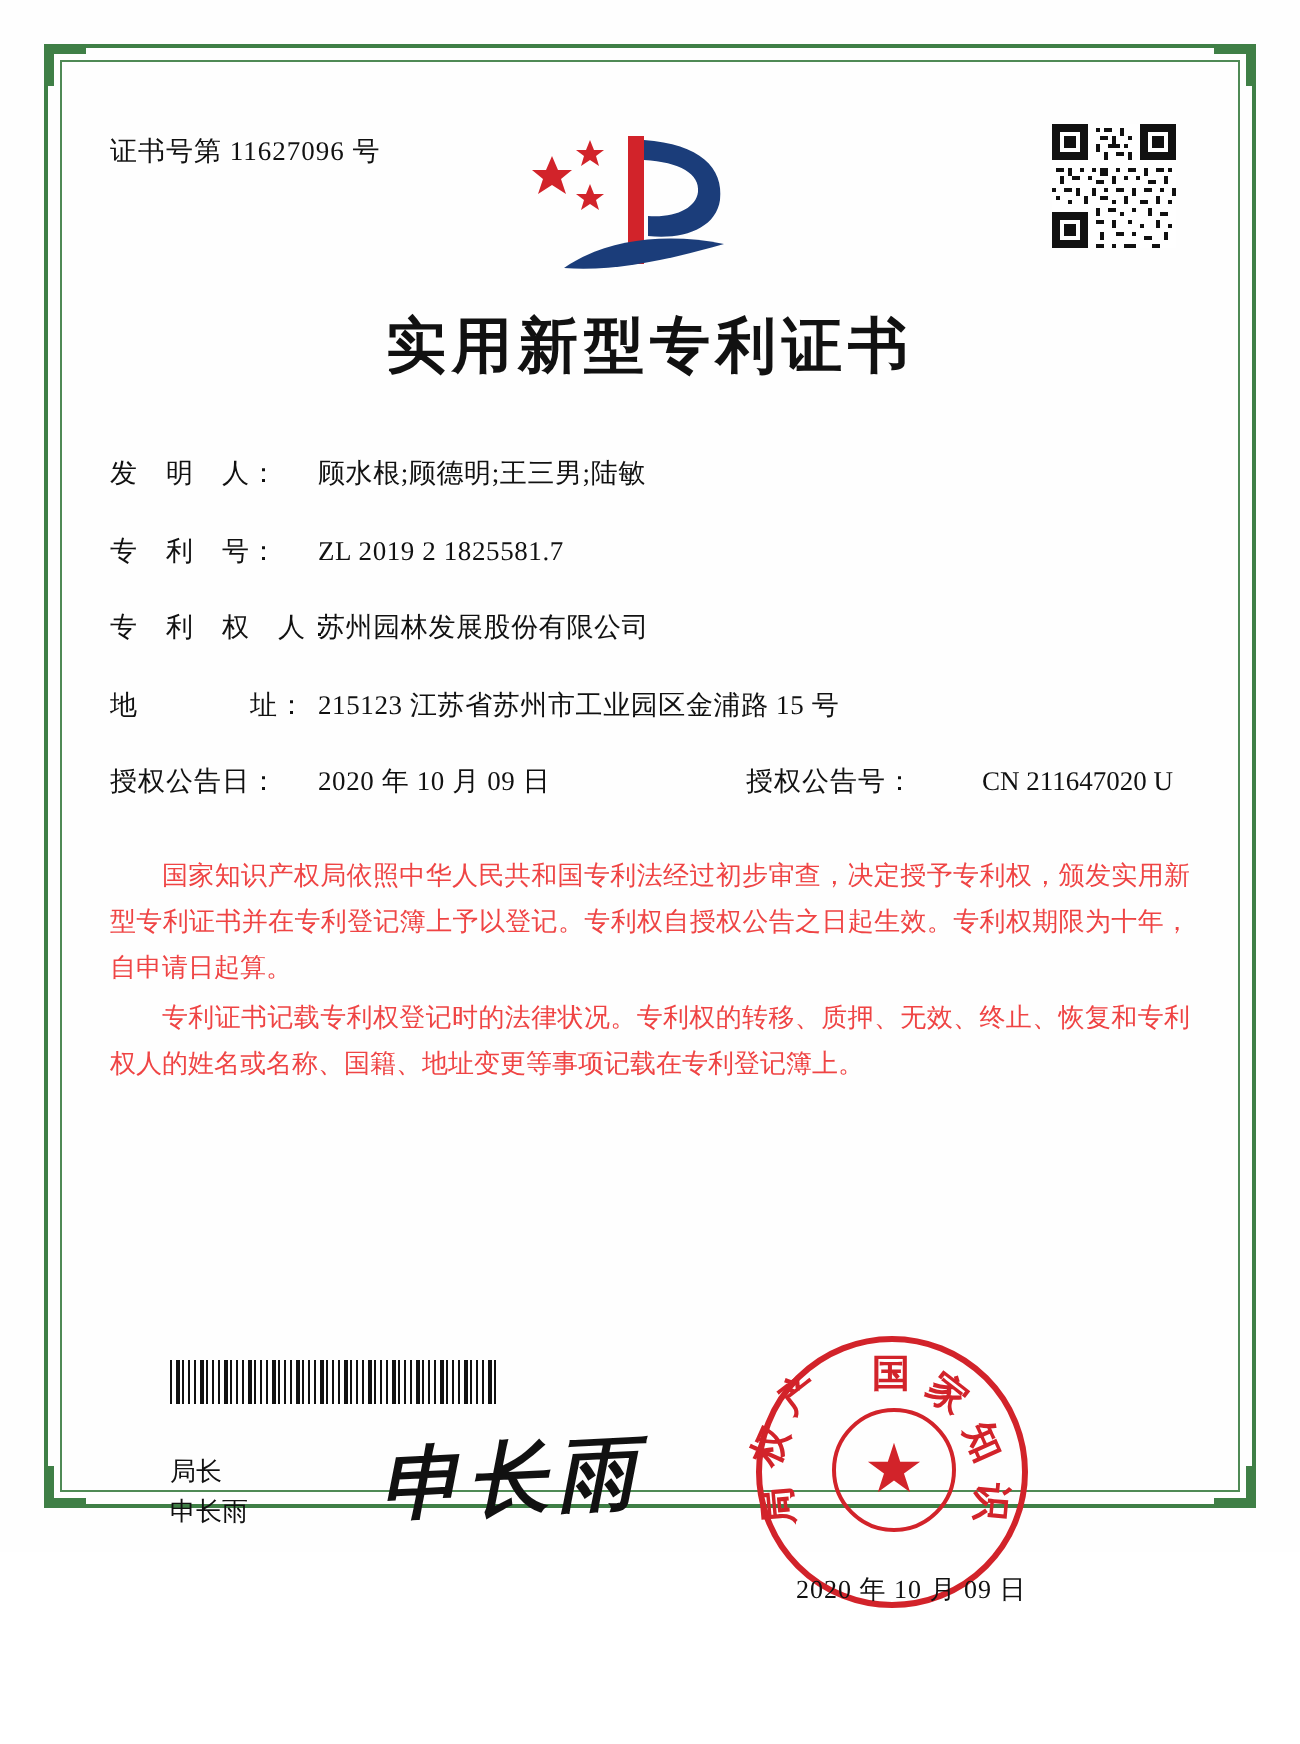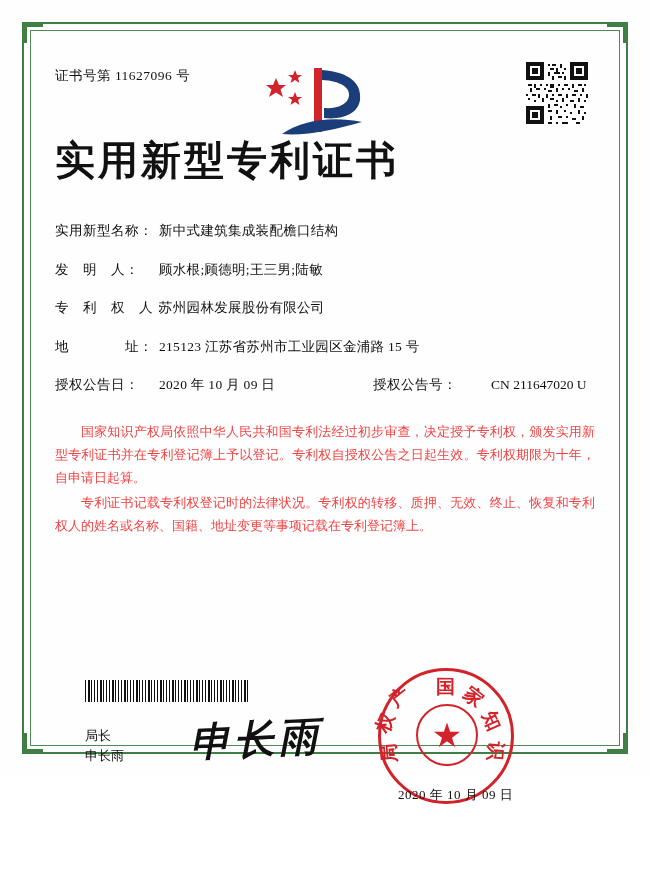--- a/index.html
+++ b/index.html
@@ -75,24 +75,25 @@
   
   .qr {
     position: absolute;
     right: 62px;
     top: 62px;
     width: 62px;
     height: 62px;
   }
 
   .title {
-    font-size: 40px;
+    text-align: center;
+    font-size: 30px;
     font-weight: bold;
     letter-spacing: 3px;
-    margin-top: 48px;
+    margin-top: 68px;
     color: #111;
     font-family: "Liberation Serif", serif;
   }
 
   .fields {
     margin-top: 34px;
   }
   .field-row {
     display: flex;
     align-items: baseline;
@@ -344,30 +345,30 @@
   </div>
 
   <div class="content">
 
     <div class="cert-no">证书号第 11627096 号</div>
 
     <div class="title">实用新型专利证书</div>
 
     <div class="fields">
 
-      <div class="field-row">
-        <div class="field-label">实用新型名称：</div>
-        <div class="field-value">新中式建筑集成装配檐口结构</div>
-      </div>
 
       <div class="field-row">
         <div class="field-label">发　明　人：</div>
         <div class="field-value">顾水根;顾德明;王三男;陆敏</div>
       </div>
 
+      <div class="field-row">
+        <div class="field-label">专　利　号：</div>
+        <div class="field-value">ZL 2019 2 1825581.7</div>
+      </div>
 
 
       <div class="field-row">
         <div class="field-label">专　利　权　人：</div>
         <div class="field-value">苏州园林发展股份有限公司</div>
       </div>
 
       <div class="field-row">
         <div class="field-label">地　　　　址：</div>
         <div class="field-value">215123 江苏省苏州市工业园区金浦路 15 号</div>

